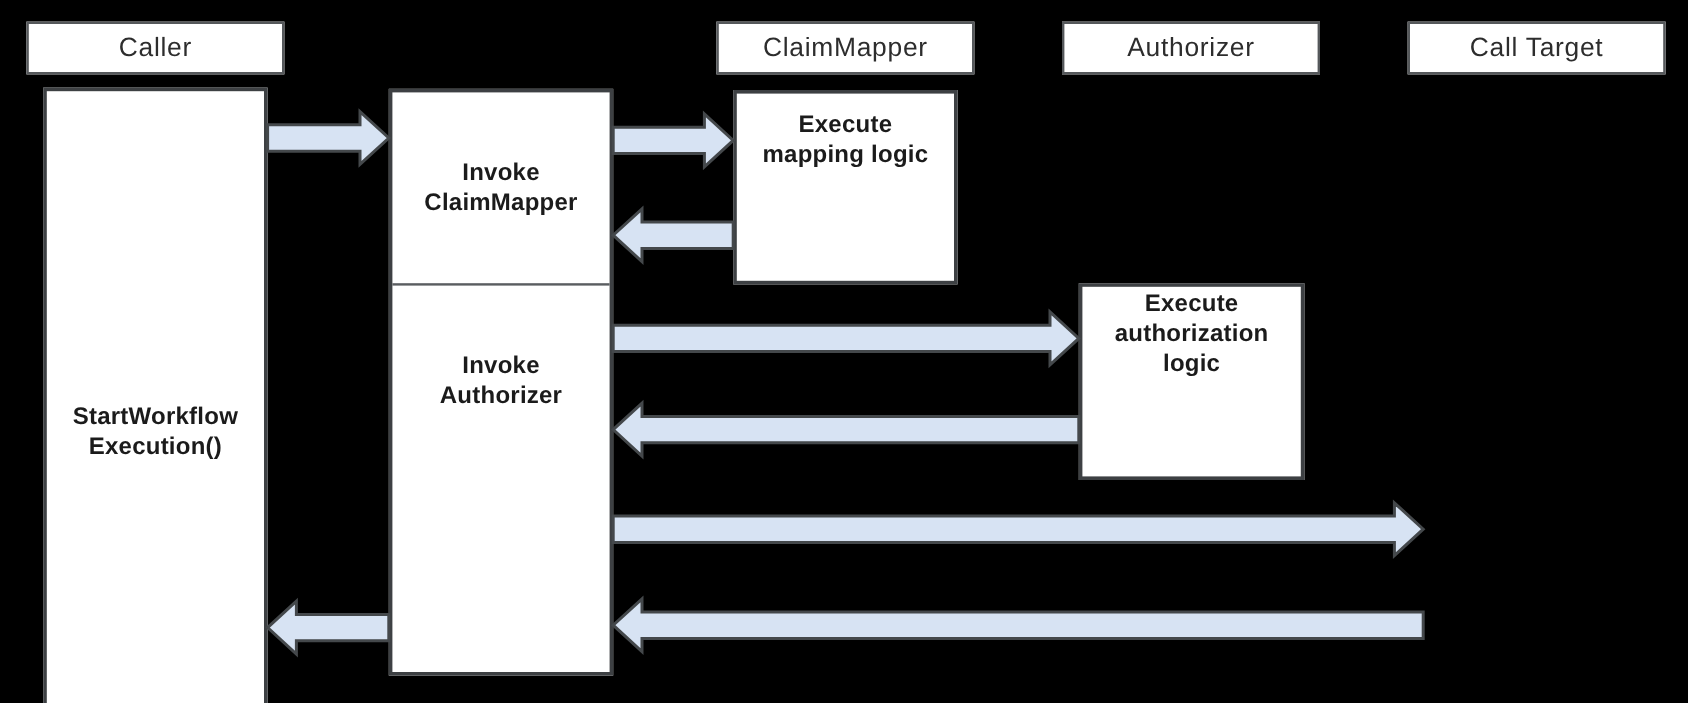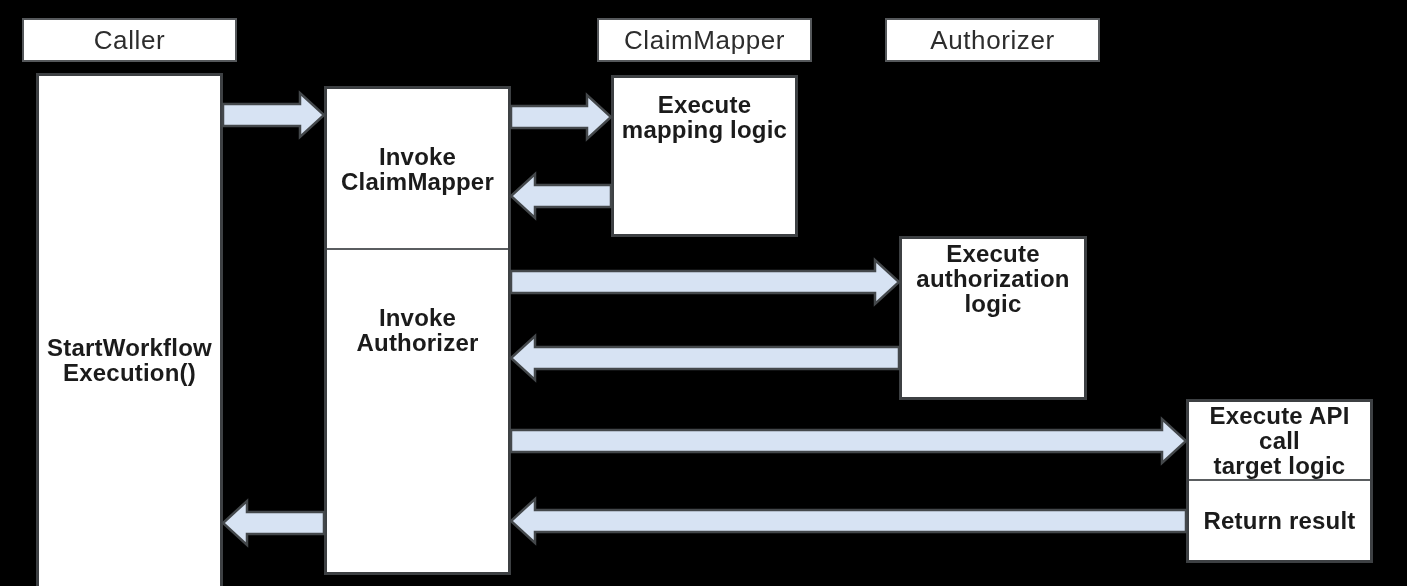--- a/index.html
+++ b/index.html
@@ -9,66 +9,67 @@
     font-family:"Liberation Sans",sans-serif;
     overflow:hidden;
   }
   
   .hdr{
     position:absolute;top:18px;width:215px;height:44px;
     background:var(--box-fill,#fff);
     border:2px solid var(--header-border,#55585b);
     box-sizing:border-box;
     display:flex;align-items:center;justify-content:center;
-    font-size:26px;font-weight:400;color:#2d2d2d;letter-spacing:.6px;
+    font-size:22px;font-weight:400;color:#2d2d2d;letter-spacing:.6px;
   }
   .h0{left:22px}.h1{left:310px}.h2{left:597px}.h3{left:885px}.h4{left:1173px}
   
   .task{
     position:absolute;
     background:var(--box-fill,#fff);
     border:3px solid var(--box-border,#3d4043);
     box-sizing:border-box;
     display:flex;flex-direction:column;
   }
   .caller-task{left:36px;top:73px;width:187px;height:574px;justify-content:center;align-items:center;}
-  .frontend-task{left:324px;top:86px;width:187px;height:489px;}
+  .frontend-task{left:324px;top:74px;width:187px;height:489px;}
   .cm-task{left:611px;top:75px;width:187px;height:162px;}
   .az-task{left:899px;top:236px;width:188px;height:164px;}
   .ct-task{left:1186px;top:399px;width:187px;height:164px;}
   .cell{
     display:flex;align-items:center;justify-content:center;
     box-sizing:border-box;flex:0 0 auto;
   }
   .cell + .cell{border-top:2px solid var(--divider,#5a5d60);}
   .fc1{height:159px}.fc2{height:162px}.fc3{flex:1 1 auto}
   .cmc1{height:78px}.cmc2{flex:1 1 auto}
   .azc1{height:79px}.azc2{flex:1 1 auto}
   .ctc1{height:77px}.ctc2{flex:1 1 auto}
   .lbl{
-    font-weight:700;font-size:24px;line-height:25px;
+    font-weight:700;font-size:20px;line-height:25px;
     color:var(--text,#1b1b1b);text-align:center;
     white-space:pre-line;letter-spacing:.2px;
   }
   
   .arrows{position:absolute;left:0;top:0;pointer-events:none;}
   .arrow{
     fill:var(--arrow-fill,#d7e3f3);
     stroke:var(--arrow-outline,#44484b);
     stroke-width:2.5;stroke-linejoin:miter;
   }
 </style>
 </head>
 <body>
 
 <div class="stage">
 
   <div class="hdr h0">Caller</div>
   <div class="hdr h2">ClaimMapper</div>
   <div class="hdr h3">Authorizer</div>
+  <div class="hdr h4">Call Target</div>
 
   <div class="task caller-task">
     <span class="lbl">StartWorkflow
 Execution()</span>
   </div>
 
   <div class="task frontend-task">
     <div class="cell fc1">
       <span class="lbl">Invoke
 ClaimMapper</span>
@@ -87,29 +88,20 @@
   </div>
 
   <div class="task az-task">
     <div class="cell azc1">
       <span class="lbl">Execute
 authorization
 logic</span>
     </div>
   </div>
 
-  <div class="task ct-task">
-    <div class="cell ctc1">
-      <span class="lbl">Execute API call
-target logic</span>
-    </div>
-    <div class="cell ctc2">
-      <span class="lbl">Return result</span>
-    </div>
-  </div>
 
   <svg class="arrows" width="1407" height="586" viewBox="0 0 1407 586" aria-hidden="true">
     <polygon class="arrow" points="223,104 300,104 300,93 324,115 300,137 300,126 223,126"></polygon>
     <polygon class="arrow" points="511,106 587,106 587,95 611,117 587,139 587,128 511,128"></polygon>
     <polygon class="arrow" points="611,185 535,185 535,174 511,196 535,218 535,207 611,207"></polygon>
     <polygon class="arrow" points="511,271 875,271 875,260 899,282 875,304 875,293 511,293"></polygon>
     <polygon class="arrow" points="899,347 535,347 535,336 511,358 535,380 535,369 899,369"></polygon>
     <polygon class="arrow" points="511,430 1162,430 1162,419 1186,441 1162,463 1162,452 511,452"></polygon>
     <polygon class="arrow" points="1186,510 535,510 535,499 511,521 535,543 535,532 1186,532"></polygon>
     <polygon class="arrow" points="324,512 247,512 247,501 223,523 247,545 247,534 324,534"></polygon>

